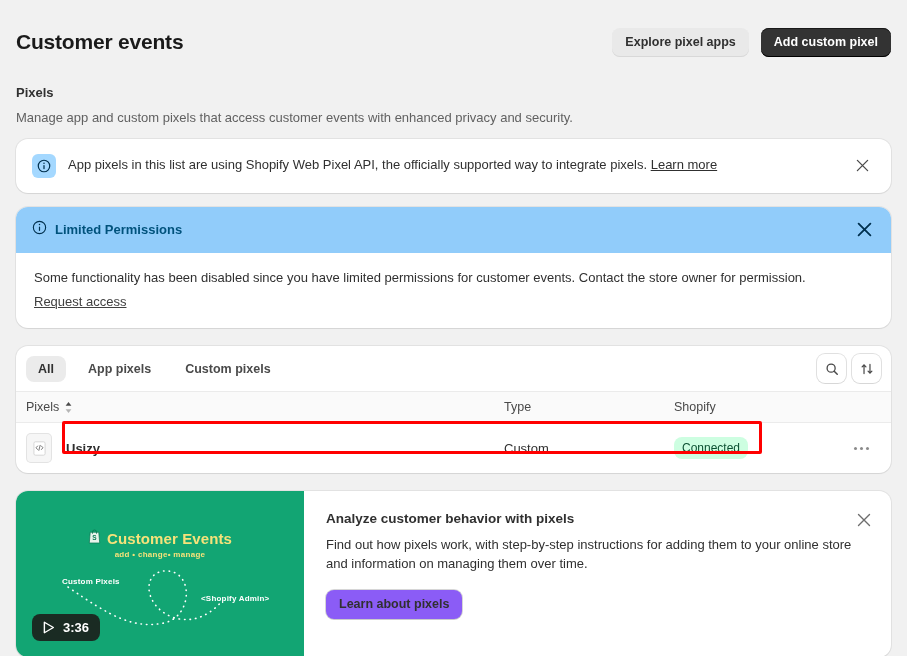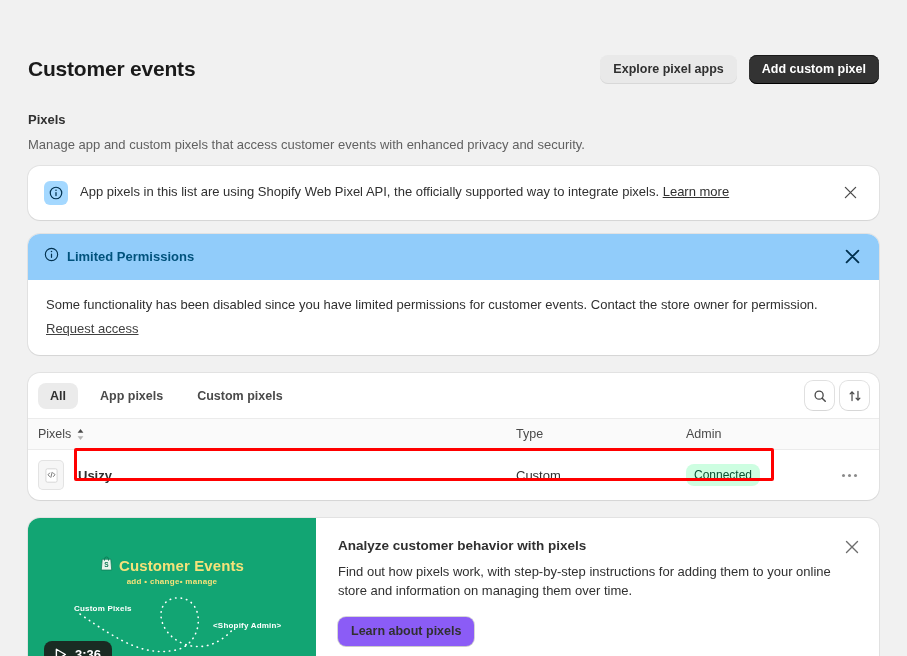--- a/index.html
+++ b/index.html
@@ -3,21 +3,21 @@
 <meta charset="utf-8">
 <style>
   * { box-sizing: border-box; margin: 0; padding: 0; }
   html, body {
     width: 907px; height: 656px;
     background: #f1f1f1;
     font-family: "Liberation Sans", sans-serif;
     color: #303030;
     overflow: hidden;
   }
-  .page { width: 907px; height: 588px; position: relative; padding: 0 28px; margin-top: 27px; }
+  .page { width: 907px; height: 588px; position: relative; padding: 0 16px; }
 
   
   .page-header {
     display: flex; align-items: center; justify-content: space-between;
     padding-top: 28px; padding-bottom: 6px;
   }
   .page-title { font-size: 21px; font-weight: 700; letter-spacing: -0.2px; color: #1a1a1a; }
   .header-actions { display: flex; align-items: center; gap: 12px; }
   .btn {
     font-family: "Liberation Sans", sans-serif;
@@ -252,21 +252,21 @@
 
     <div class="table-head">
       <div class="th-pixels">
         <span>Pixels</span>
         <svg width="9" height="13" viewBox="0 0 9 14" aria-hidden="true">
           <path d="M4.5 1.2 L7.6 5 L1.4 5 Z" fill="#4a4a4a"></path>
           <path d="M4.5 12.8 L7.6 9 L1.4 9 Z" fill="#b5b5b5"></path>
         </svg>
       </div>
       <div class="th-type">Type</div>
-      <div class="th-status">Admin</div>
+      <div class="th-status">Shopify</div>
     </div>
 
     <div class="table-row">
       <span class="row-thumb">
         <svg width="13" height="15" viewBox="0 0 14 16" aria-hidden="true">
           <rect x="1" y="0.8" width="12" height="14.4" rx="1.6" fill="#ffffff" stroke="#d0d0d0" stroke-width="0.9"></rect>
           <path d="M5.2 5 L3.3 7.2 L5.2 9.4" fill="none" stroke="#6d6d6d" stroke-width="1"></path>
           <path d="M8.8 5 L10.7 7.2 L8.8 9.4" fill="none" stroke="#6d6d6d" stroke-width="1"></path>
           <path d="M7.8 4.2 L6.2 10.4" stroke="#6d6d6d" stroke-width="1"></path>
         </svg>

